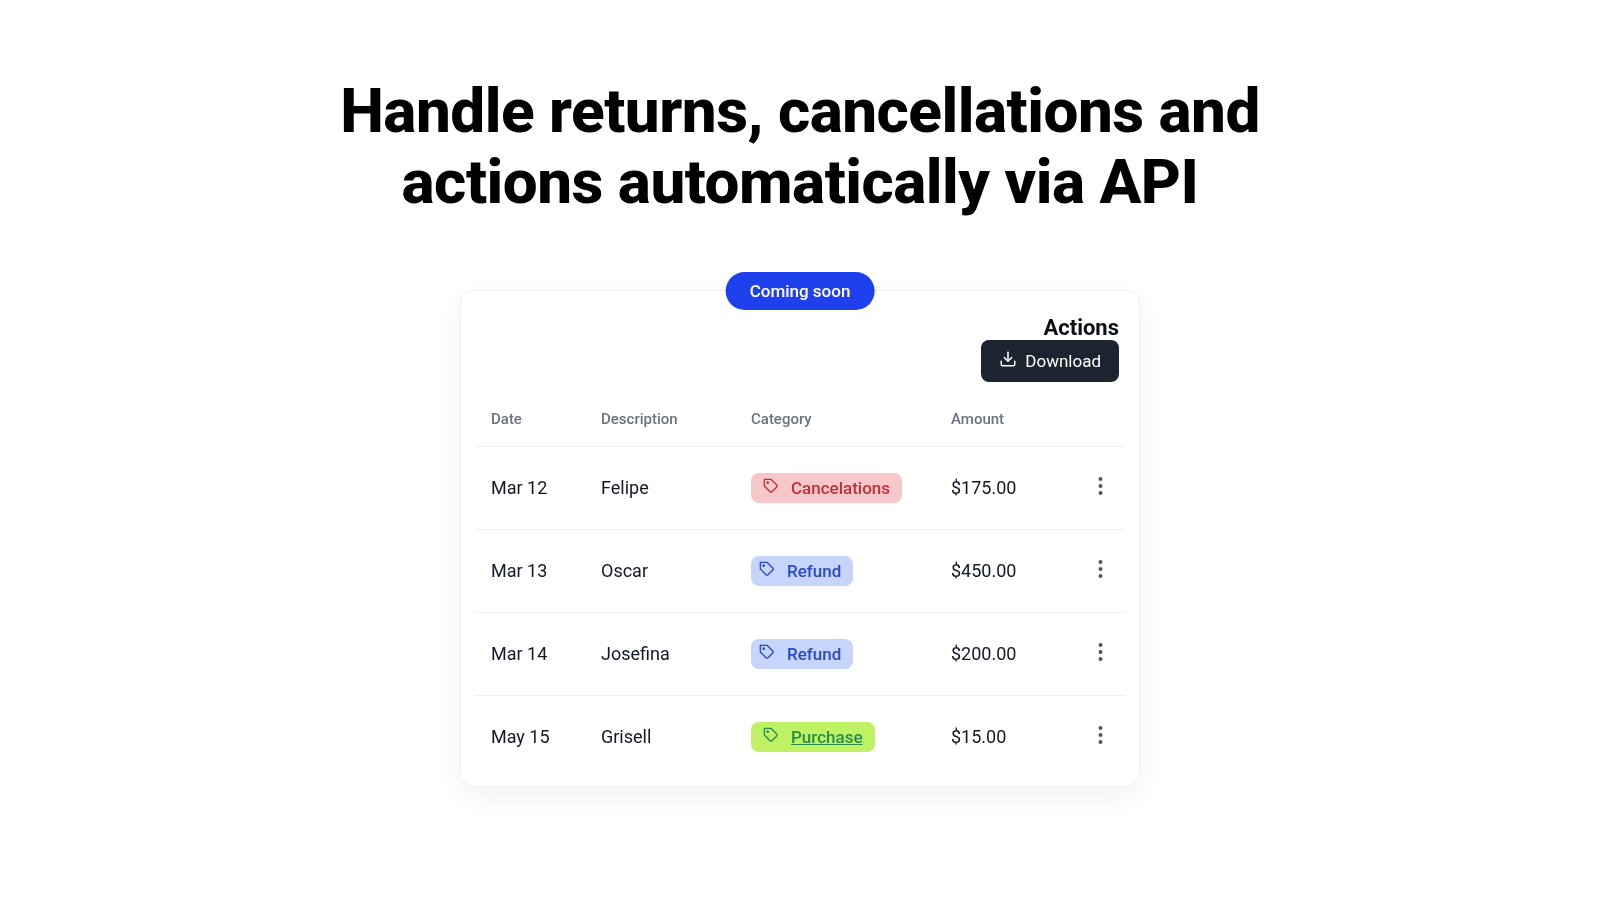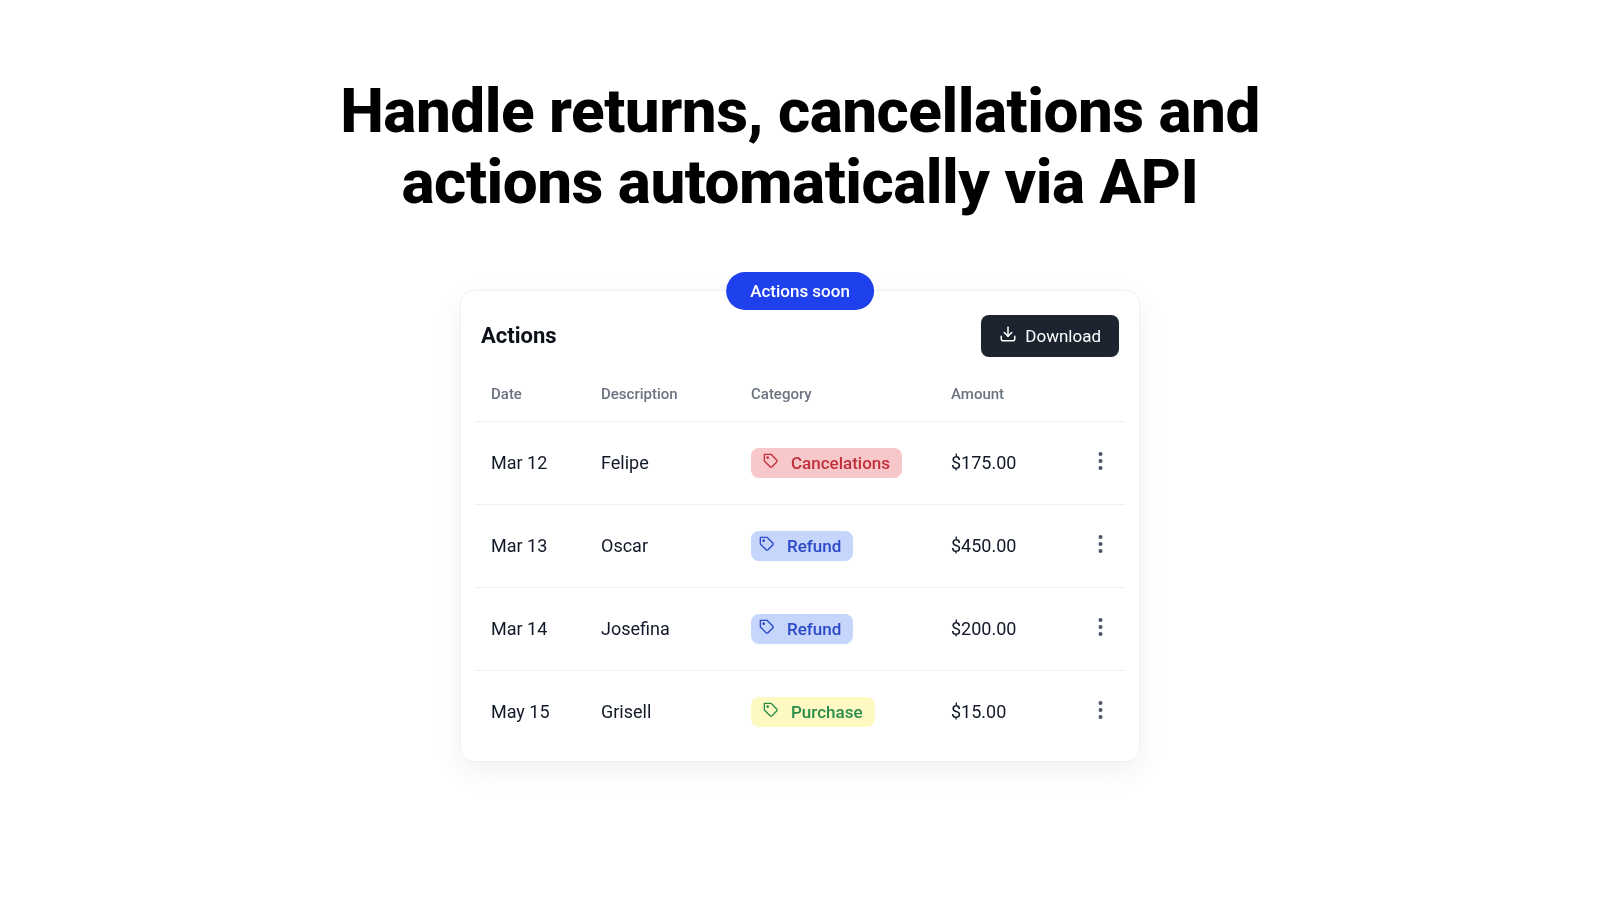--- a/index.html
+++ b/index.html
@@ -46,23 +46,24 @@
   .card {
     width: 680px;
     background: #fff;
     border: 1px solid #eef0f3;
     border-radius: 14px;
     box-shadow: 0 10px 30px rgba(20,20,30,0.06);
     padding: 22px 14px 8px 14px;
   }
   .card-header {
     display: flex;
-    align-items: center;
+    align-items: flex-end;
     justify-content: space-between;
     padding: 2px 6px 14px 6px;
+    flex-direction: column;
   }
   .card-title {
     font-size: 22px;
     font-weight: 700;
     color: #0b0f16;
   }
   .download-btn {
     display: inline-flex;
     align-items: center;
     gap: 8px;
@@ -98,42 +99,42 @@
     align-items: center;
     gap: 12px;
     font-size: 17px;
     font-weight: 500;
     padding: 5px 12px;
     border-radius: 8px;
   }
   .tag svg { width: 16px; height: 16px; }
   .tag-cancel { background: #f8c7c9; color: #c0303b; }
   .tag-refund { background: #c5d5fb; color: #2c49c8; padding-left: 8px; }
-  .tag-purchase { background: #fef9c3; color: #2a8c4a; }
+  .tag-purchase { background: #bef264; color: #2a8c4a; text-decoration: underline; }
   .dots {
     width: 30px;
     text-align: center;
     cursor: pointer;
     color: #4b5563;
   }
   .dots svg { width: 5px; height: 18px; }
   td.dots-cell { width: 40px; text-align: center; padding-left:0; padding-right:10px;}
   th.dots-cell { width: 40px; }
   .col-date { width: 110px; }
   .col-desc { width: 150px; }
   .col-cat  { width: 200px; }
 </style>
 </head>
 <body>
 
 <div class="page">
   <h1 class="headline">Handle returns, cancellations and actions automatically via API</h1>
 
   <div class="card-wrap">
-    <div class="badge-soon">Actions soon</div>
+    <div class="badge-soon">Coming soon</div>
 
     <div class="card">
       <div class="card-header">
         <div class="card-title">Actions</div>
         <div class="download-btn">
           <span>
             <svg viewBox="0 0 24 24" fill="none" stroke="currentColor" stroke-width="2" stroke-linecap="round" stroke-linejoin="round">
               <path d="M21 15v4a2 2 0 0 1-2 2H5a2 2 0 0 1-2-2v-4"></path>
               <polyline points="7 10 12 15 17 10"></polyline>
               <line x1="12" y1="15" x2="12" y2="3"></line>

